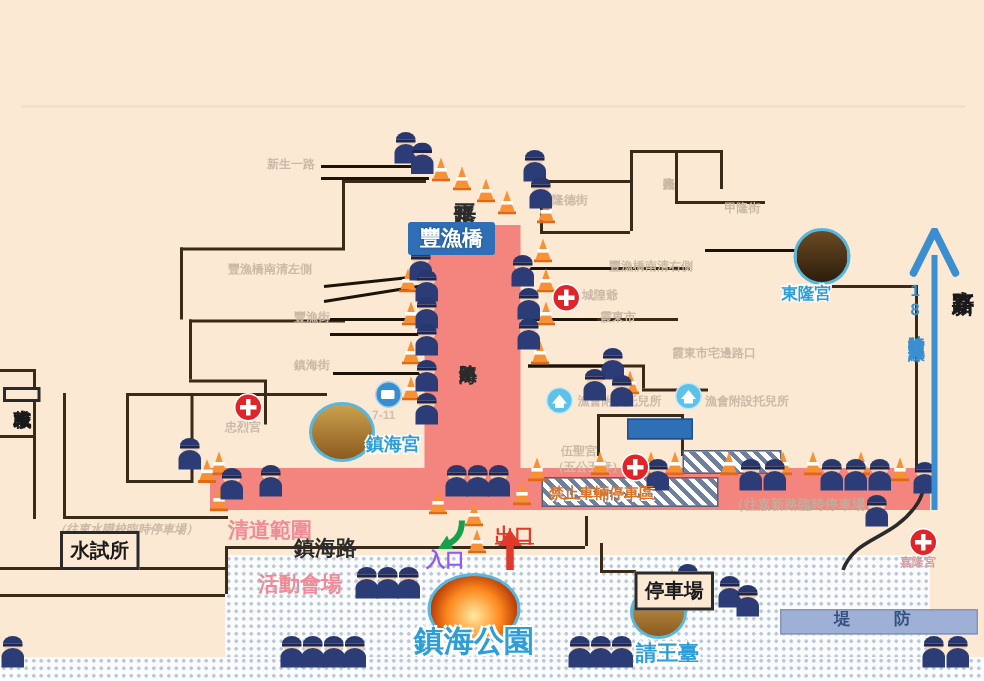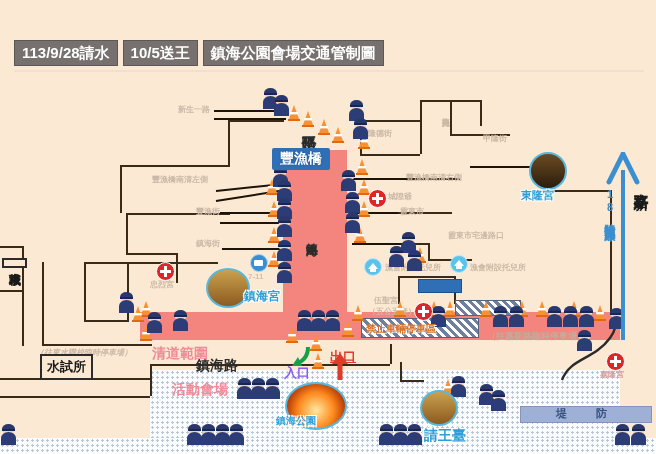--- a/index.html
+++ b/index.html
@@ -51,21 +51,21 @@
   .cop{position:absolute;width:17px;height:22px;z-index:35;}
   .cone{position:absolute;width:12px;height:17px;z-index:34;}
 
   .temple{position:absolute;width:34px;height:34px;border-radius:50%;
     border:2px solid #57b7dd;overflow:hidden;z-index:40;
     background:linear-gradient(#caa14d,#8c5a20);}
   .temple.dk{background:linear-gradient(#6b4a22,#2c1d0c);}
   .temple.fire{background:radial-gradient(circle at 50% 60%,#ffe9a0,#ff8a1e 45%,#b83b06 75%,#4a1a05);}
   .temple-lbl{position:absolute;color:#2e9ed6;font-weight:bold;font-size:11px;
     text-shadow:1px 1px 0 #fff,-1px -1px 0 #fff,1px -1px 0 #fff,-1px 1px 0 #fff;z-index:46;white-space:nowrap;}
-  .park-lbl{position:absolute;color:#2e9ed6;font-weight:bold;font-size:10px;
+  .park-lbl{position:absolute;color:#2e9ed6;font-weight:bold;font-size:20px;
     text-shadow:1.5px 1.5px 0 #fff,-1.5px -1.5px 0 #fff,1.5px -1.5px 0 #fff,-1.5px 1.5px 0 #fff;z-index:46;white-space:nowrap;}
 
   .cross{position:absolute;width:17px;height:17px;border-radius:50%;background:#e0252a;
     border:1px solid #fff;z-index:41;}
   .cross:before,.cross:after{content:"";position:absolute;background:#fff;}
   .cross:before{left:50%;top:3px;width:3px;height:11px;margin-left:-1.5px;}
   .cross:after{top:50%;left:3px;height:3px;width:11px;margin-top:-1.5px;}
 
   .home{position:absolute;width:16px;height:16px;border-radius:50%;
     background:#5cc2ea;border:1px solid #bfe8f7;z-index:41;}
@@ -93,25 +93,20 @@
     background-image:radial-gradient(#b9c6d8 1px,transparent 1.2px);
     background-size:5px 5px;background-color:#fbfcfe;}
 
   .curve{position:absolute;z-index:22;}
 </style>
 </head>
 <body>
 
 <div id="stage">
 
-  <div class="hdr">
-    <div class="chip">113/9/28請水</div>
-    <div class="chip">10/5送王</div>
-    <div class="chip">鎮海公園會場交通管制圖</div>
-  </div>
   <div class="hdr-rule"></div>
 
   <div class="dots" style="left:150px;top:370px;width:470px;height:84px;"></div>
   <div class="dots" style="left:0px;top:438px;width:656px;height:16px;"></div>
 
   <div class="road-red" style="left:283px;top:165px;width:64px;height:160px;"></div>
   <div class="road-red" style="left:140px;top:312px;width:480px;height:28px;"></div>
   <div class="road-red" style="left:283px;top:150px;width:64px;height:16px;"></div>
 
   <div class="line ln-v" style="left:228px;top:120px;height:46px;"></div>
@@ -194,20 +189,21 @@
   <div class="lbl vert" style="left:306px;top:234px;font-size:12px;color:#2b2b2b;font-weight:bold;">鎮海路</div>
   <div class="lbl lbl-dark" style="left:196px;top:318px;font-size:14px;">鎮海路</div>
   <div class="lbl vert" style="left:634px;top:182px;font-size:15px;color:#1a1a1a;font-weight:bold;">嘉新路</div>
 
   <div class="blue-banner" style="left:272px;top:148px;">豐漁橋</div>
 
   <div style="position:absolute;left:418px;top:279px;width:42px;height:12px;background:#2f6fb5;border:1px solid #1c4f8c;z-index:43;"></div>
 
   <div class="white-box vert" style="left:2px;top:258px;font-size:12px;padding:3px 2px;">東水職校</div>
   <div class="white-box" style="left:40px;top:354px;">水試所</div>
+  <div class="white-box" style="left:423px;top:381px;">停車場</div>
 
   <div class="lbl lbl-pink" style="left:152px;top:346px;">清道範圍</div>
   <div class="lbl lbl-pink" style="left:172px;top:382px;">活動會場</div>
   <div class="lbl lbl-green" style="left:284px;top:366px;">入口</div>
   <div class="lbl lbl-red" style="left:330px;top:350px;text-decoration:underline;">出口</div>
 
   <svg class="curve" style="left:288px;top:344px;" width="26" height="26" viewBox="0 0 26 26">
     <path d="M20 3 C20 14, 14 18, 7 20" stroke="#17a04a" stroke-width="4" fill="none"></path>
     <path d="M10 13 L4 22 L14 22 Z" fill="#17a04a"></path>
   </svg>

